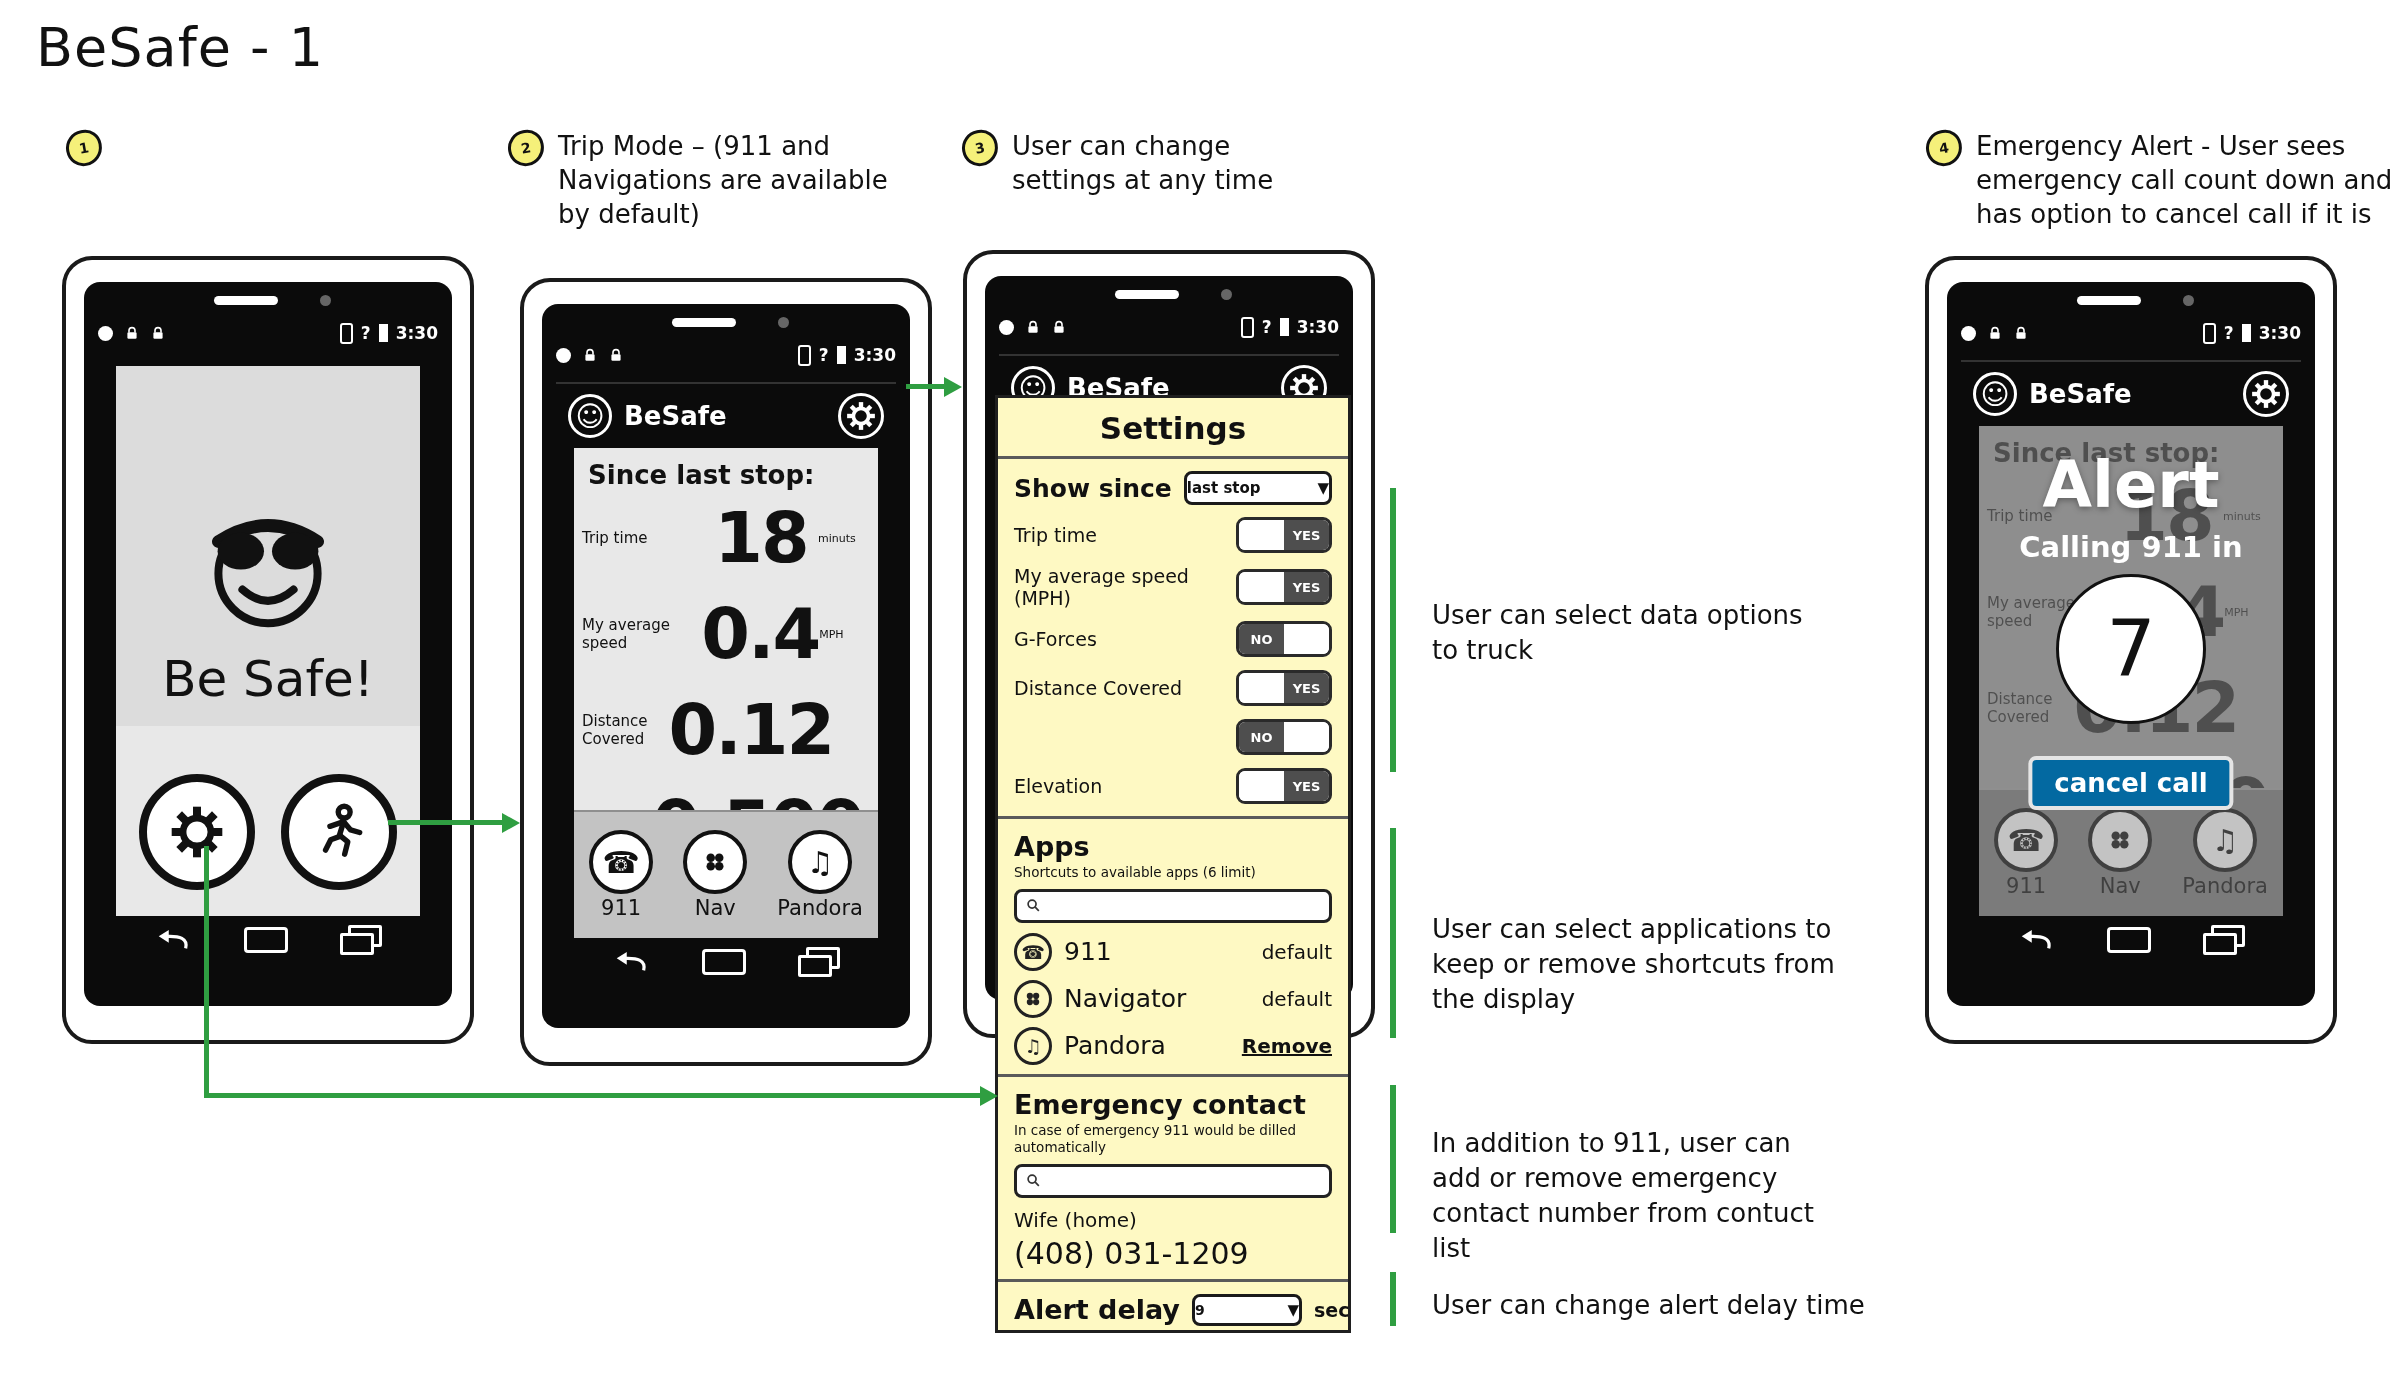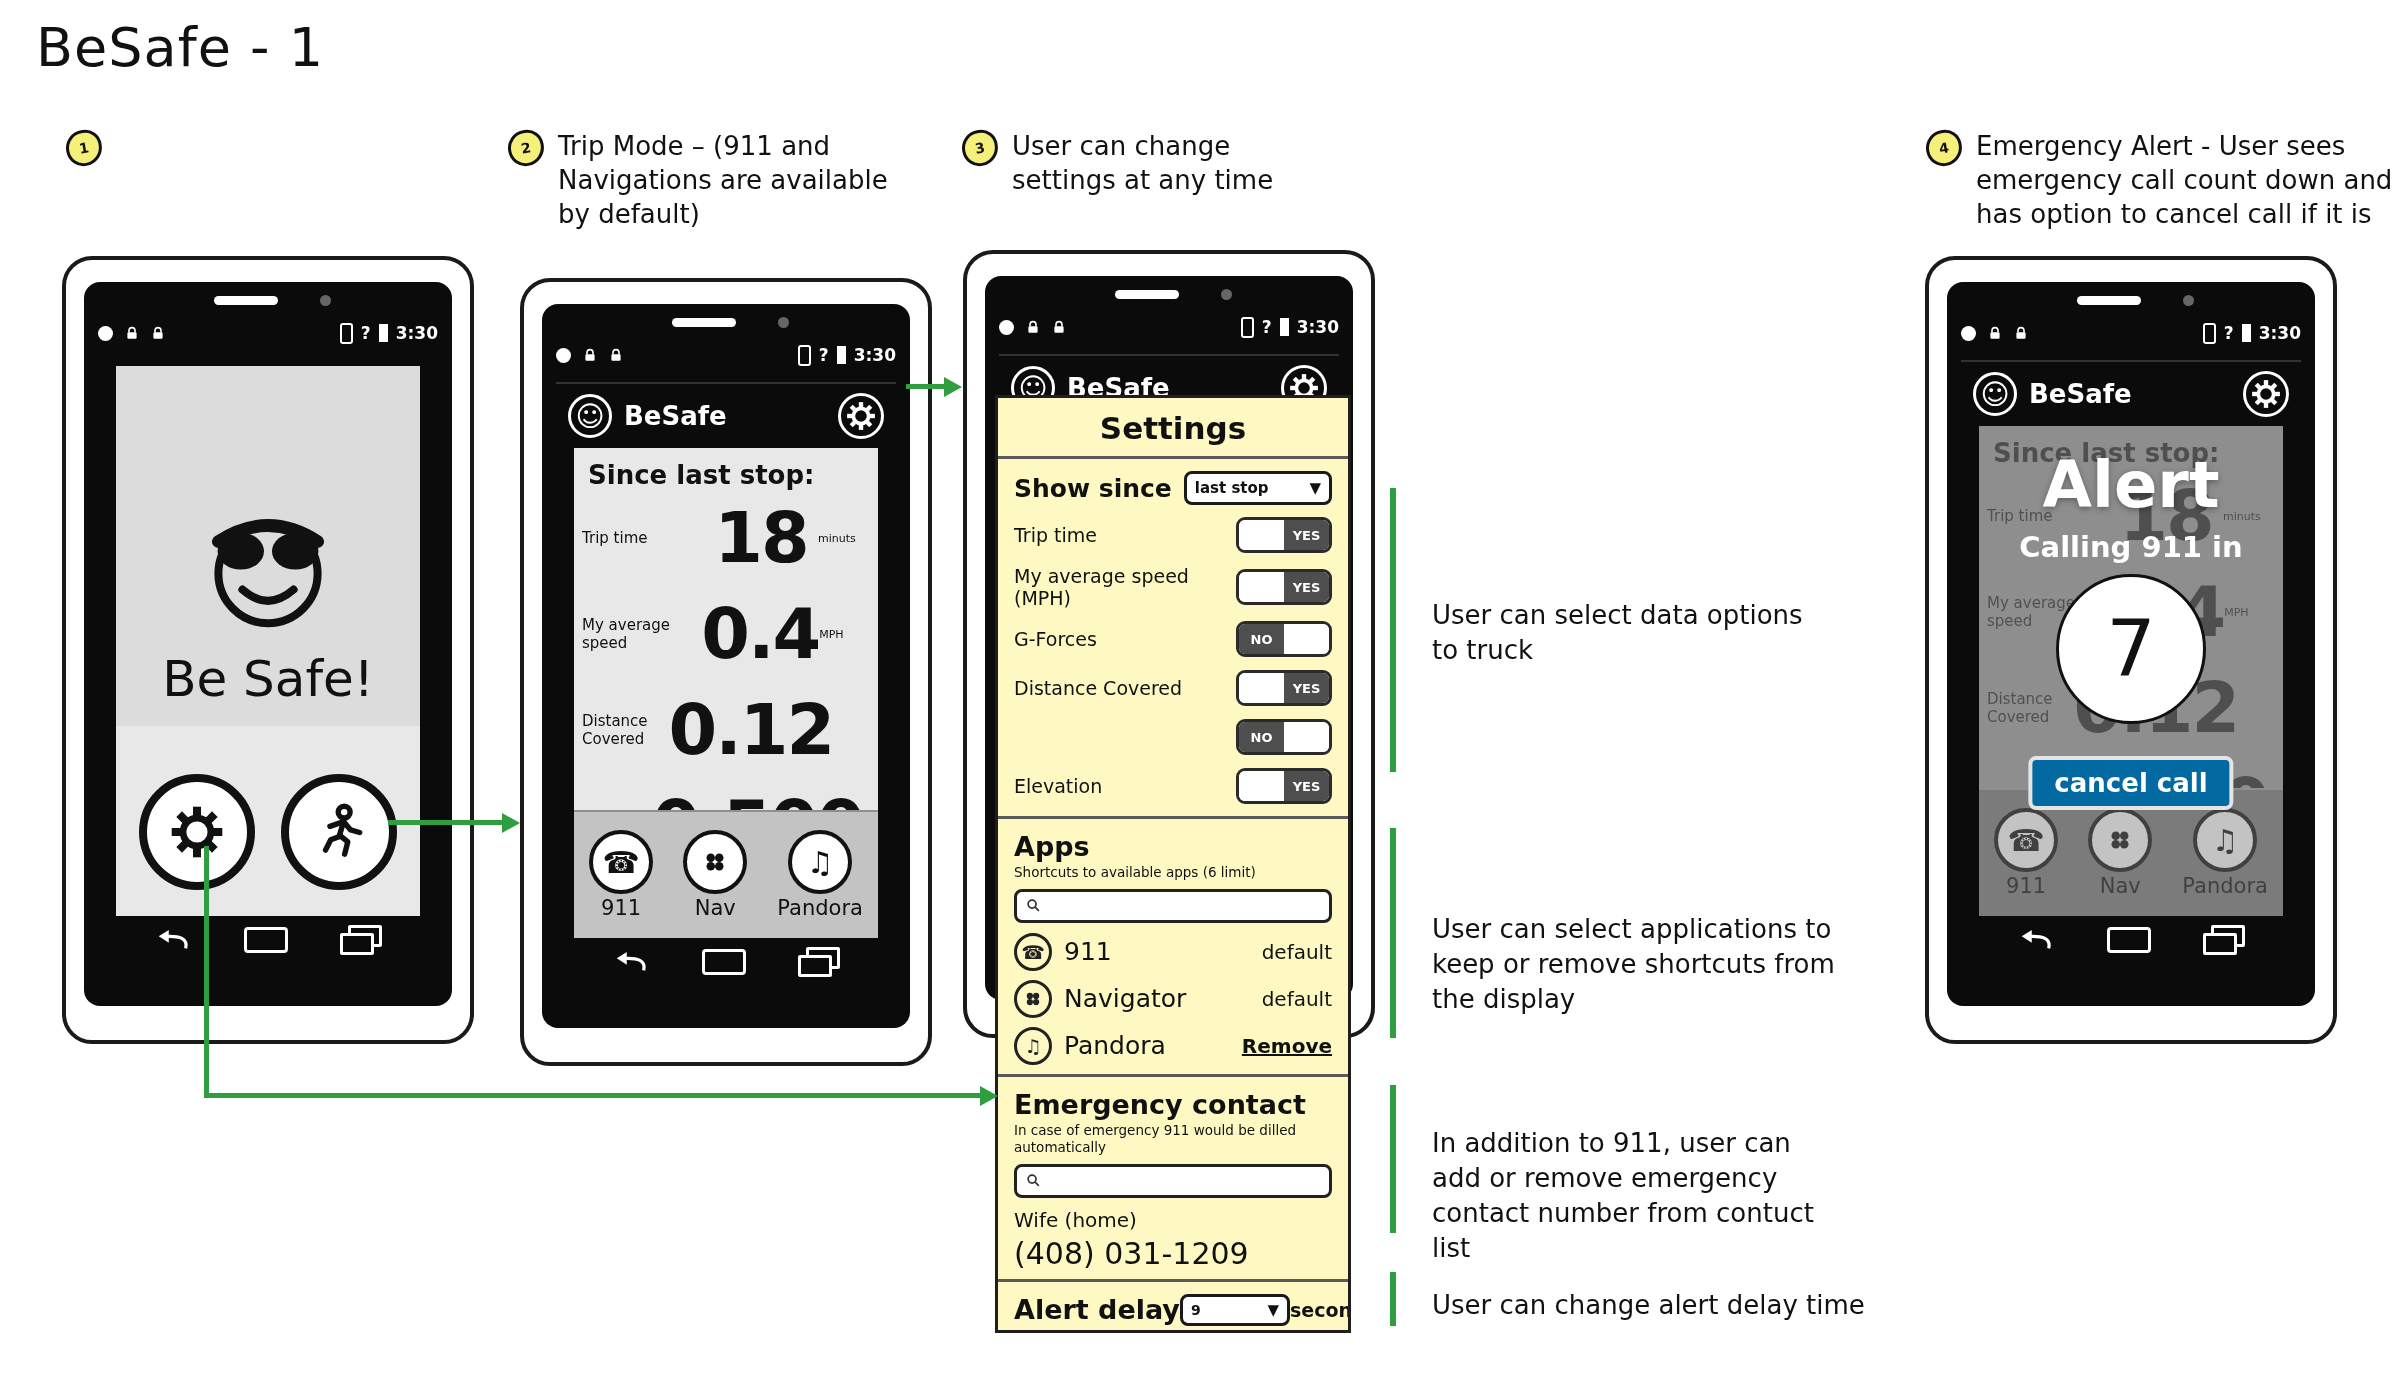--- a/index.html
+++ b/index.html
@@ -92,21 +92,21 @@
               padding:8px 22px;z-index:3;white-space:nowrap;}
 
   
   .sheet{position:absolute;left:995px;top:395px;width:356px;height:938px;background:#fef9c3;
          border:3px solid #1f1f1f;z-index:5;padding:8px 16px;overflow:hidden;}
   .s-title{text-align:center;font-size:31px;font-weight:bold;margin:4px 0 10px;}
   .srule{border:none;border-top:3px solid #5a5a5a;margin:8px -16px 12px;}
   .dd-row{display:flex;align-items:center;gap:12px;margin:4px 0 10px;}
   .dd-label{font-size:25px;font-weight:bold;white-space:nowrap;}
   .dropdown{flex:1;height:34px;border:3px solid #1a1a1a;border-radius:8px;background:#fff;display:flex;
-            align-items:center;justify-content:space-between;padding:0 8px;font-size:15px;font-weight:bold;}
+            align-items:center;justify-content:space-between;padding:0 0;font-size:15px;font-weight:bold;}
   .dd-caret{font-size:15px;}
   .toggle-row{display:flex;align-items:center;justify-content:space-between;margin:11px 0;min-height:38px;}
   .t-rowlab{font-size:19px;}
   .toggle{width:96px;height:36px;border:3px solid #2a2a2a;border-radius:9px;background:#fff;
           display:flex;overflow:hidden;flex:0 0 auto;}
   .toggle.off{flex-direction:row-reverse;}
   .toggle .half{flex:1;display:flex;align-items:center;justify-content:center;}
   .toggle .knob{background:#fff;}
   .toggle .state{background:#4e4e4e;color:#fff;font-size:13px;font-weight:bold;}
   .s-heading{font-size:27px;font-weight:bold;margin:4px 0 2px;}
@@ -114,21 +114,21 @@
   .searchbox{height:34px;border:3px solid #222;border-radius:8px;background:#fff;display:flex;
              align-items:center;padding:0 8px;margin-bottom:10px;gap:6px;}
   .app-row{display:flex;align-items:center;gap:12px;margin:9px 0;}
   .app-ic{width:38px;height:38px;border:3px solid #222;border-radius:50%;display:flex;align-items:center;
           justify-content:center;font-size:19px;color:#222;flex:0 0 auto;}
   .app-name{font-size:25px;flex:1;}
   .app-action{font-size:20px;}
   .app-action.link{font-weight:bold;text-decoration:underline;color:#111;}
   .contact-name{font-size:20px;margin-top:2px;}
   .contact-number{font-size:30px;margin:4px 0 6px;}
-  .delay-row{display:flex;align-items:center;margin-top:10px;}
+  .delay-row{display:flex;align-items:center;gap:12px;margin-top:10px;}
   .delay-label{font-size:27px;font-weight:bold;white-space:nowrap;}
   .dropdown.small{flex:0 0 110px;height:32px;font-size:14px;}
   .delay-unit{font-size:19px;font-weight:bold;}
 </style>
 </head>
 <body>
 
 <svg width="0" height="0" style="position:absolute">
   <defs>
     <g id="gear">

